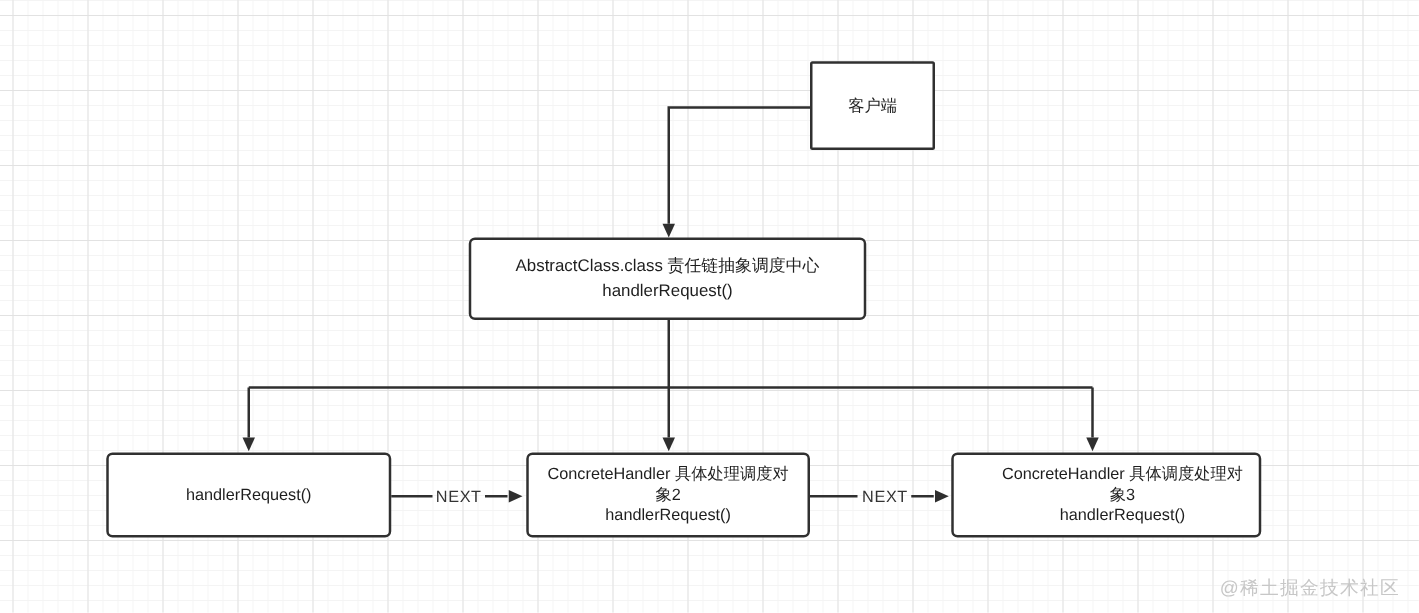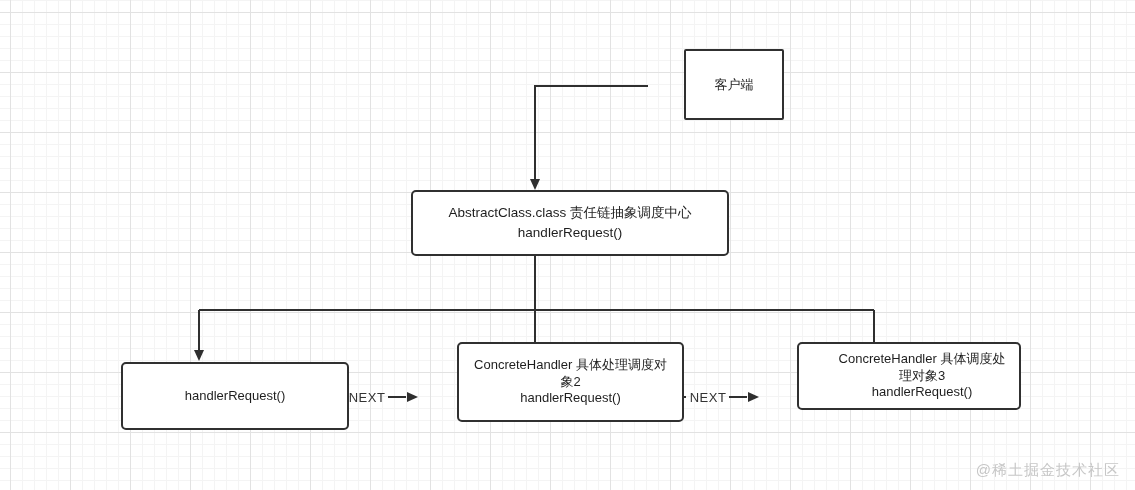--- a/index.html
+++ b/index.html
@@ -48,21 +48,20 @@
     box-sizing: border-box;
     background: #ffffff;
     border: 2px solid #303030;
     border-radius: 5px;
     display: flex;
     flex-direction: column;
     align-items: center;
     justify-content: center;
     text-align: center;
     color: #1e1e1e;
-    margin-left: 36px;
   }
   .node .title, .node .method {
     display: block;
     width: 100%;
   }
   .client-box {
     left: 648px; top: 49px;
     width: 100px; height: 71px;
     border-radius: 2px;
     font-size: 13px;
@@ -73,22 +72,22 @@
     font-size: 13.5px;
     line-height: 20px;
     padding: 0 24px;
   }
   .handler-box {
     font-size: 13px;
     line-height: 16.5px;
     padding: 0 10px;
   }
   .handler-1 { left: 85px;  top: 362px; width: 228px; height: 68px; }
-  .handler-2 { left: 421px; top: 342px; width: 227px; height: 80px; }
-  .handler-3 { left: 761px; top: 342px; width: 224px; height: 68px; padding-left: 36px; }
+  .handler-2 { left: 421px; top: 362px; width: 227px; height: 68px; }
+  .handler-3 { left: 761px; top: 362px; width: 248px; height: 68px; padding-left: 36px; }
   .watermark {
     position: absolute;
     right: 15px;
     bottom: 10px;
     font-size: 15px;
     color: #c7c7c7;
     letter-spacing: 1px;
     user-select: none;
   }
 </style>

